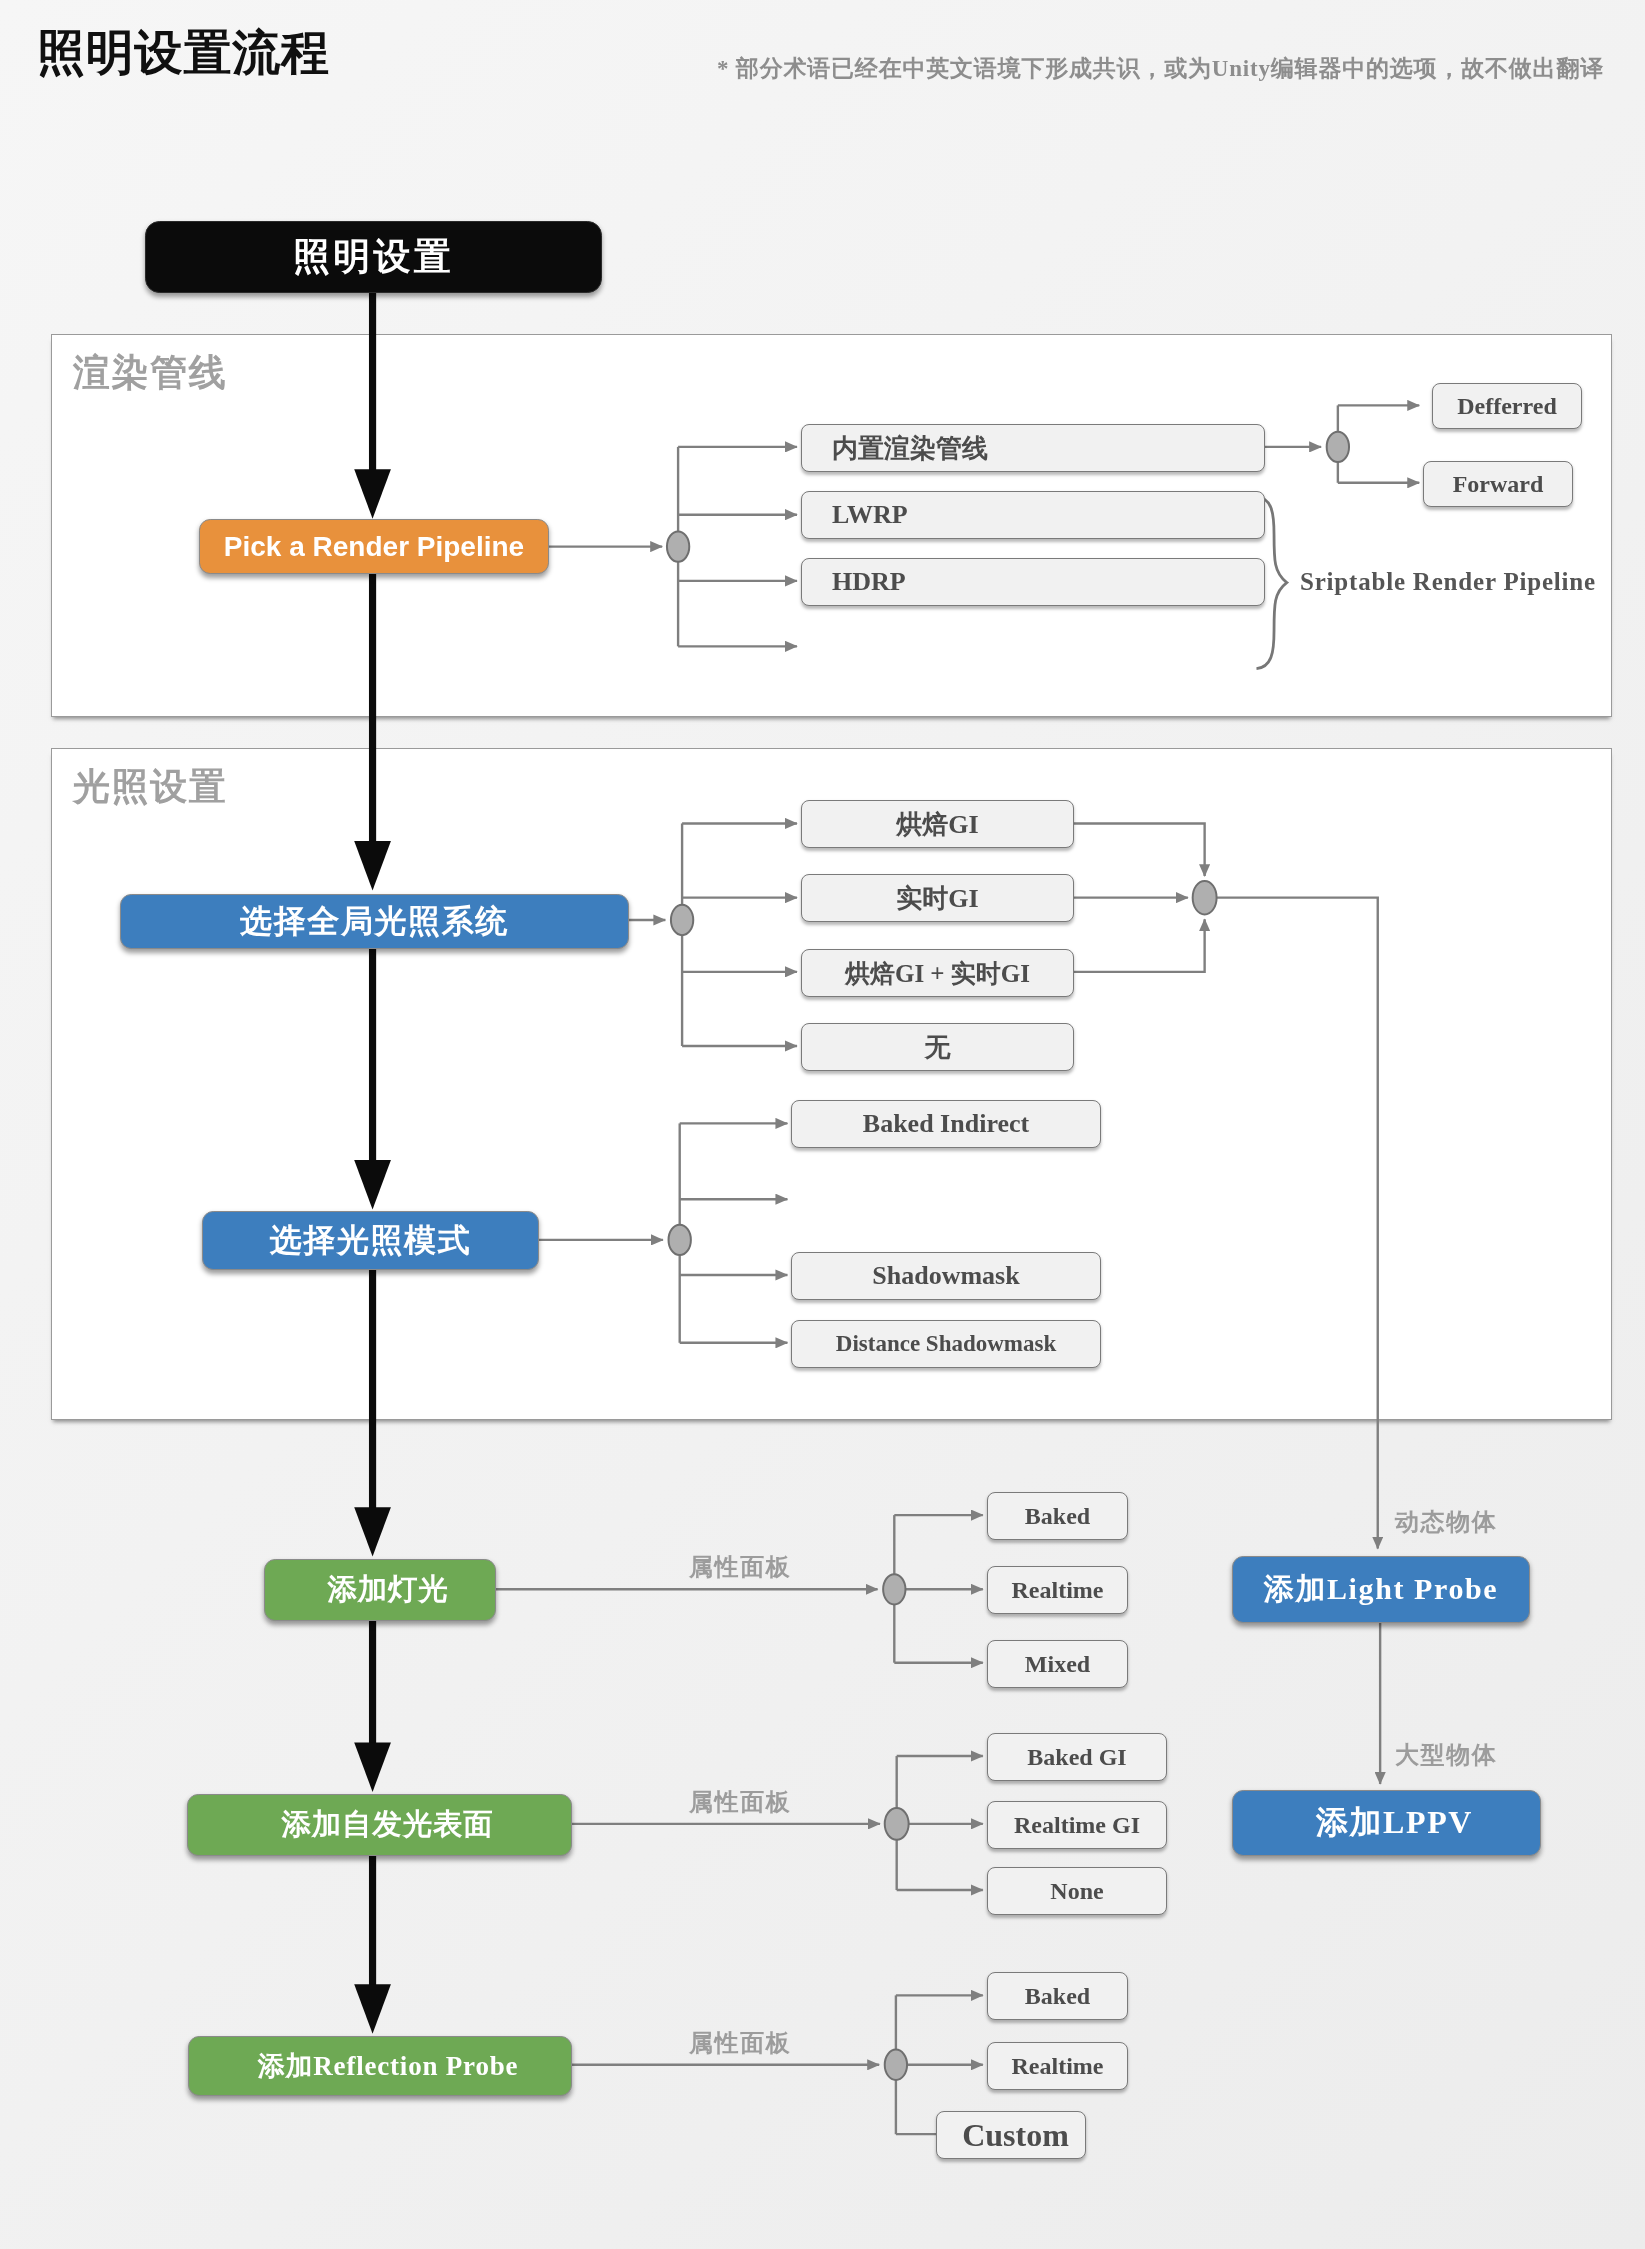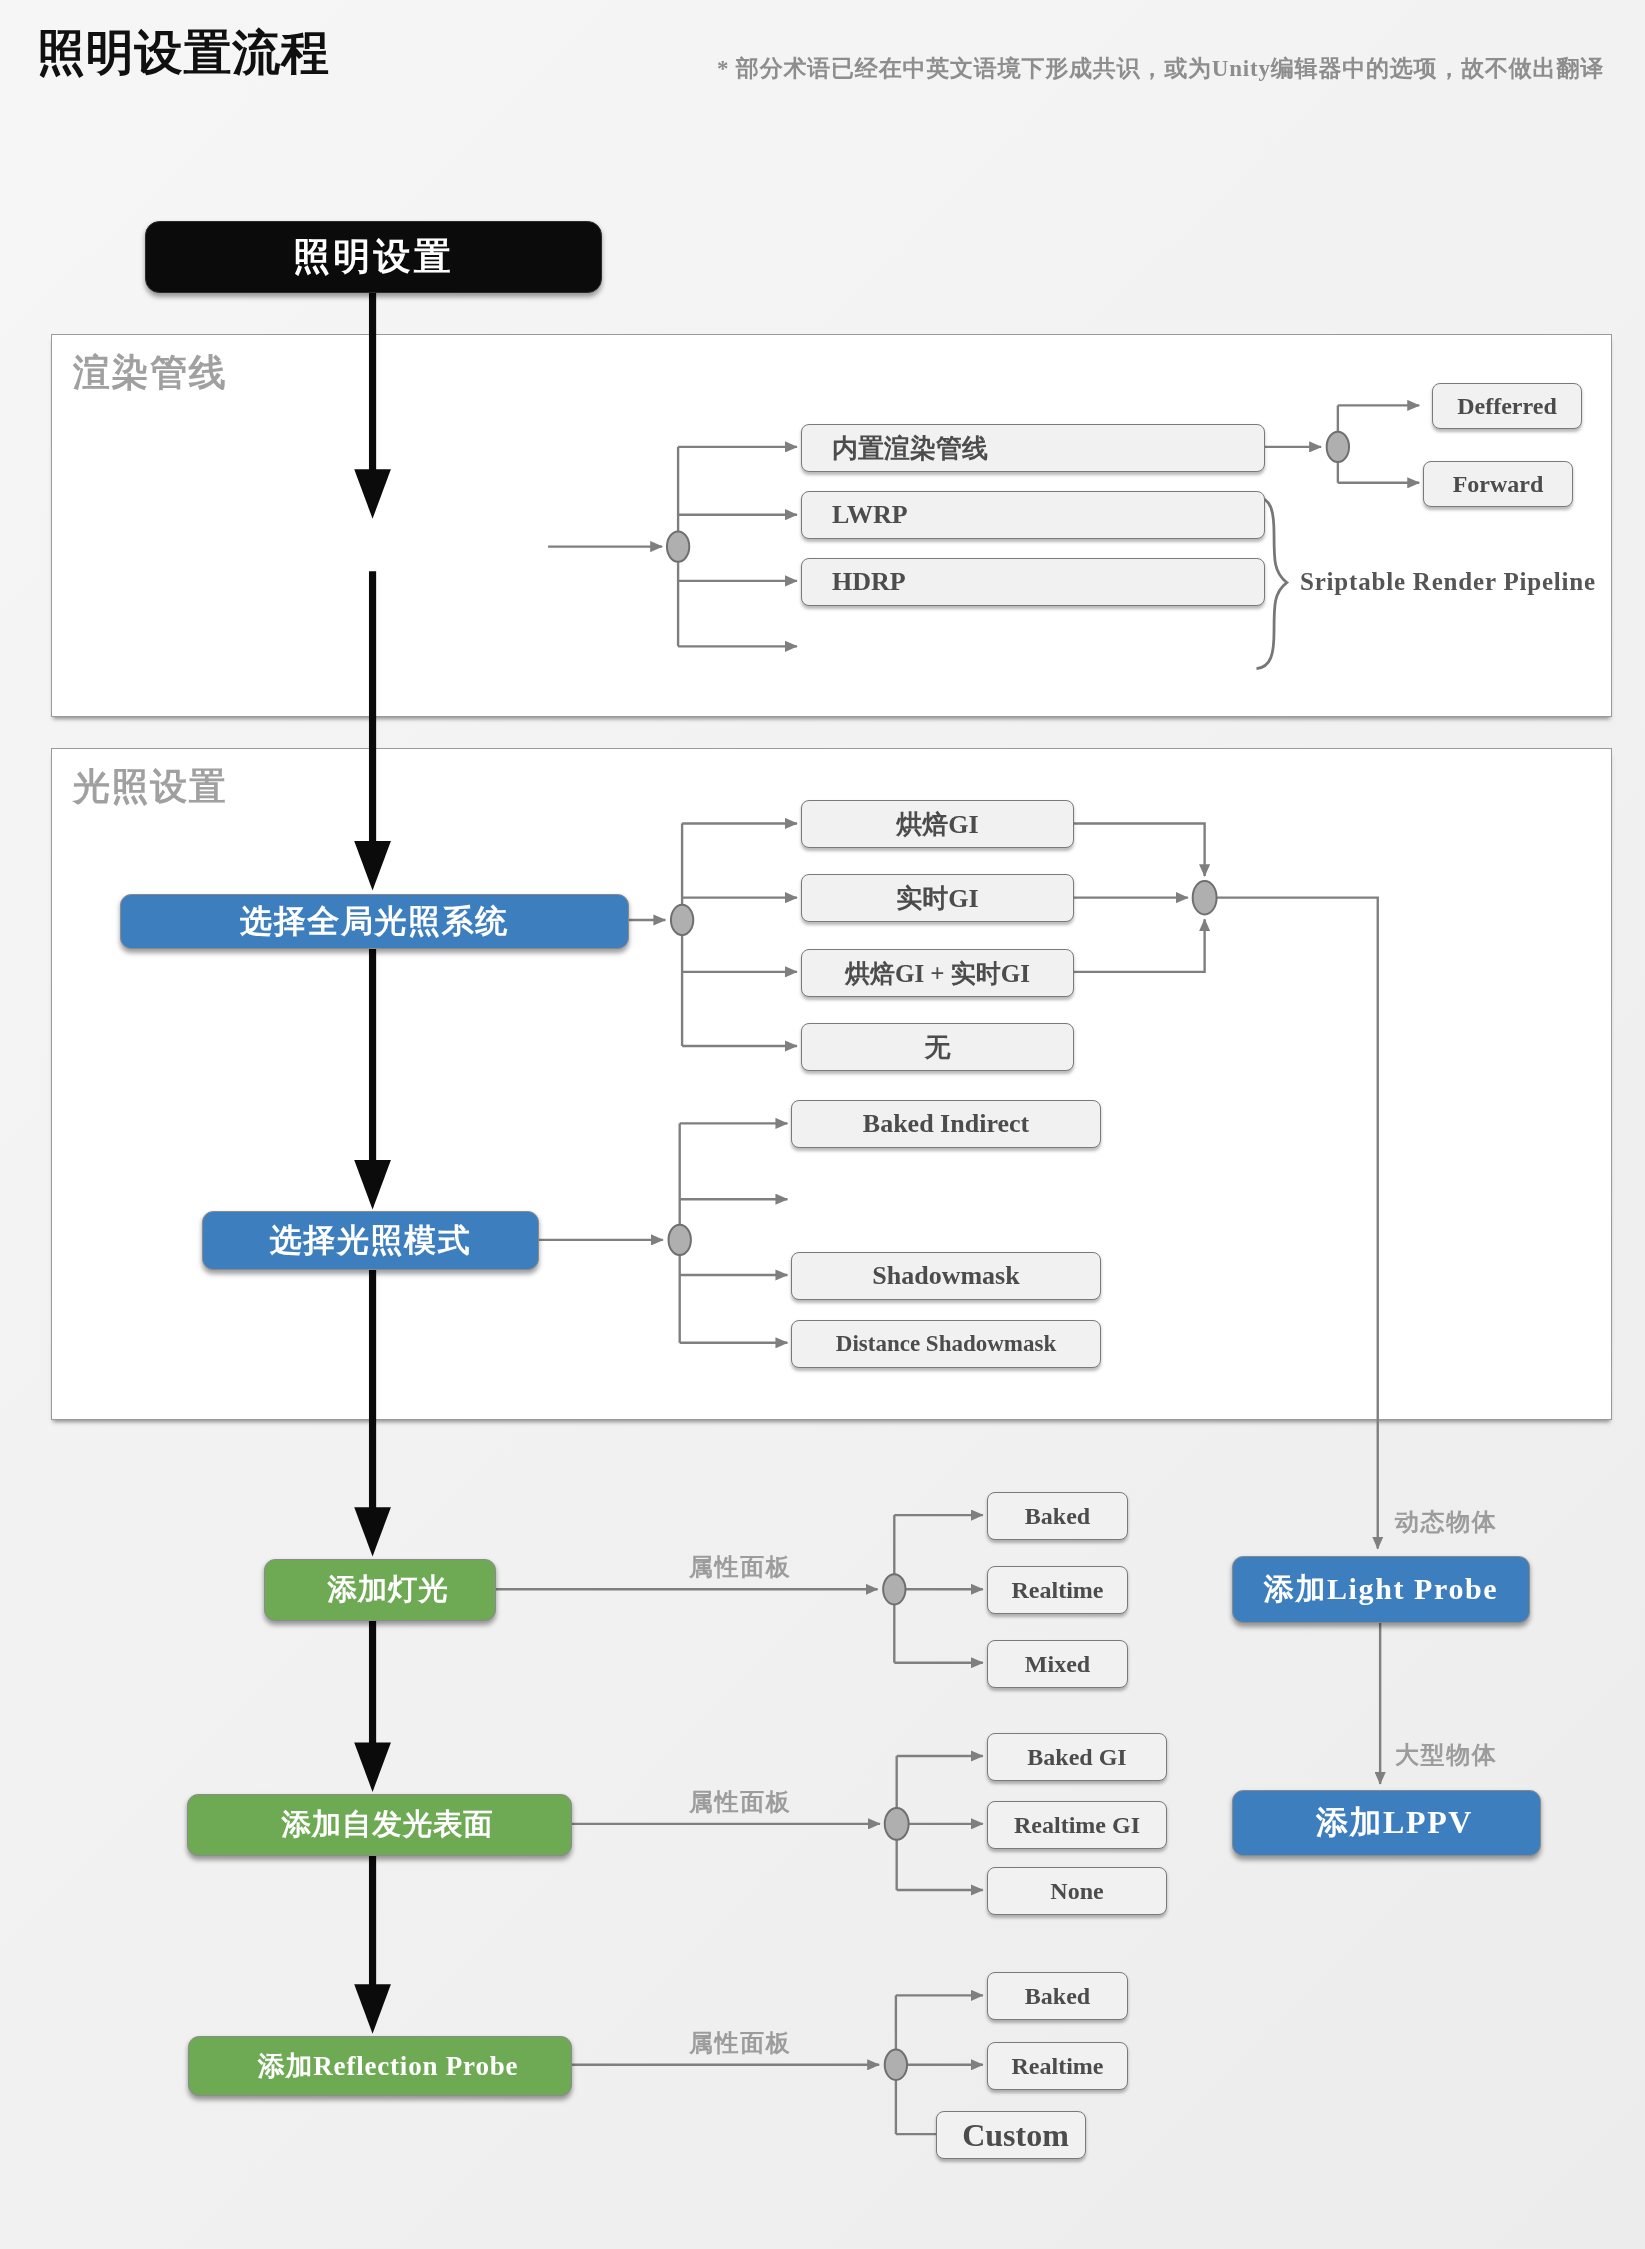--- a/index.html
+++ b/index.html
@@ -159,20 +159,23 @@
       <ellipse cx="1123" cy="2588" rx="14" ry="19"></ellipse>
     </g>
 
     <path d="M1575,622 C1594,624 1597,642 1597,670 C1597,702 1597,718 1613,730 C1597,742 1597,758 1597,790 C1597,818 1594,836 1575,838" stroke="#777777" stroke-width="3.5" fill="none"></path>
   </svg>
 
   <div class="node black" style="left:145px;top:221px;width:455px;height:70px;">
     <span>照明设置</span>
   </div>
 
+  <div class="node orange" style="left:199px;top:519px;width:348px;height:53px;">
+    <span>Pick a Render Pipeline</span>
+  </div>
   <div class="opt left" style="left:801px;top:424px;width:432px;height:46px;">
     <span>内置渲染管线</span>
   </div>
   <div class="opt left" style="left:801px;top:491px;width:432px;height:46px;">
     <span>LWRP</span>
   </div>
   <div class="opt left" style="left:801px;top:558px;width:432px;height:46px;">
     <span>HDRP</span>
   </div>
   <div class="opt" style="left:1423px;top:383px;width:148px;height:44px;font-size:24px;margin-left:9px;">

